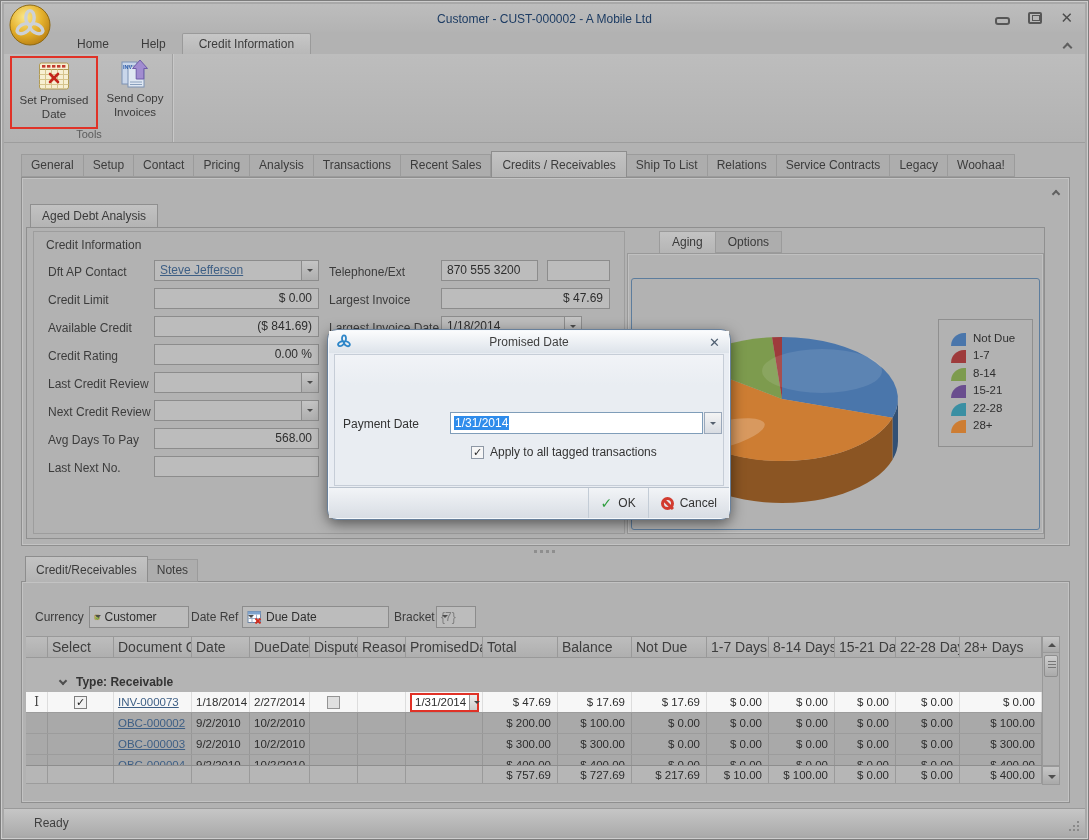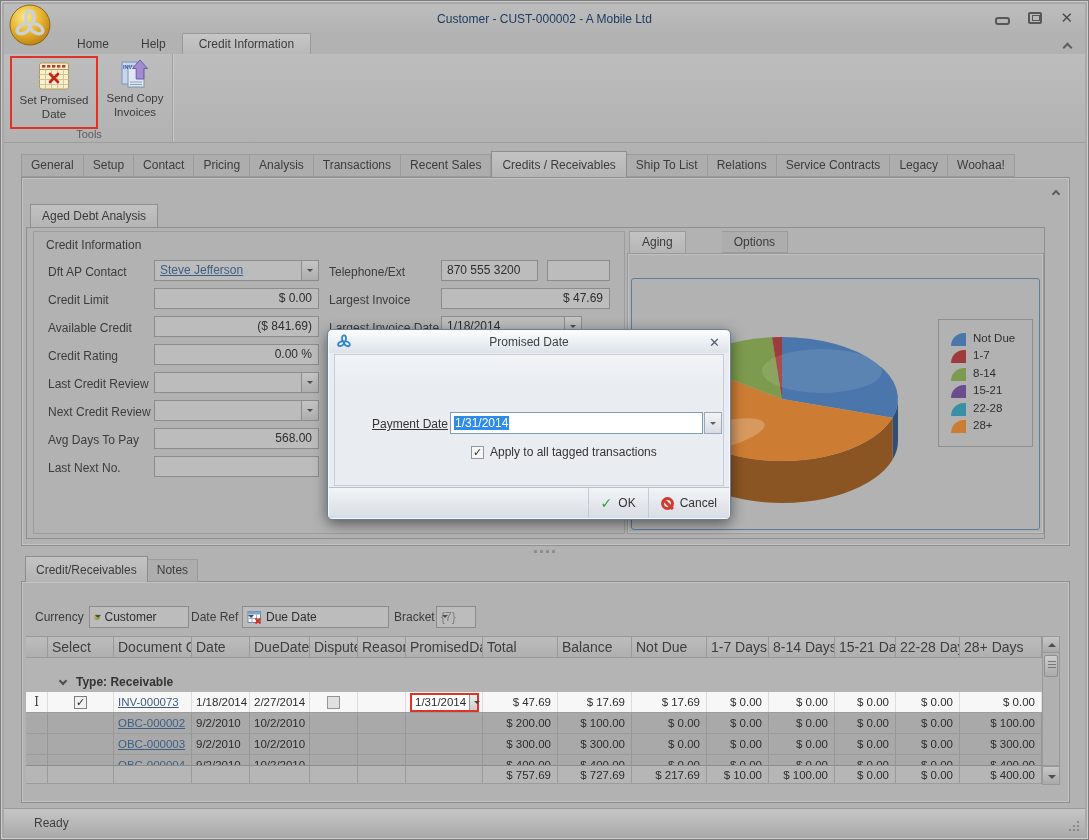--- a/index.html
+++ b/index.html
@@ -49,21 +49,21 @@
   .groupbox-title { position:absolute; left:12px; top:6px; color:#3c3c3c; }
   .frow-label { position:absolute; color:#3c3c3c; }
   .fbox { position:absolute; height:21px; background:#bcbcbc; border:1px solid #8c8c8c; line-height:19px; padding:0 5px; color:#2e2e2e; }
   .fbox.money { text-align:right; }
   .combo { padding-right:20px; }
   .combo .arr { position:absolute; right:0; top:0; bottom:0; width:17px; border-left:1px solid #8c8c8c; background:linear-gradient(#c5c5c5,#aeaeae); }
   .arr::after { content:''; position:absolute; left:5px; top:8px; width:0; height:0; border:3.5px solid transparent; border-top-color:#4c4c4c; }
   .link { color:#3e5f85; text-decoration:underline; cursor:pointer; }
 
   
-  .aging-tabs { position:absolute; left:602px; top:3px; display:flex;gap:36px; }
+  .aging-tabs { position:absolute; left:632px; top:3px; display:flex; }
   .atab { padding:3px 12px; border:1px solid #9b9b9b; border-left:none; background:#adadad; }
   .atab.active { border-left:1px solid #9b9b9b; background:linear-gradient(#c3c3c3,#b5b5b5); border-bottom:none; padding-bottom:4px; }
   .chart-outer { position:absolute; left:600px; top:25px; width:417px; height:281px; border:1px solid #999; box-shadow:inset 0 0 0 1px #c0c0c0; }
   .chart-panel { position:absolute; left:3px; top:24px; width:409px; height:252px; border:1px solid #5d7d9d; border-radius:3px; }
   .pie-svg { position:absolute; left:2px; top:2px; }
   .legend { position:absolute; right:6px; top:40px; width:95px; height:128px; border:1px solid #8f8f8f; padding:8px 0 0 12px; background:#b2b2b2; }
   .leg-item { display:flex; align-items:flex-end; gap:7px; height:17.5px; }
   .swatch { width:15px; height:13px; border-radius:14px 0 0 0; }
   .leg-label { font-size:11.5px; color:#2f2f2f; line-height:15px; }
 
@@ -116,28 +116,28 @@
   .sdown::after { content:''; position:absolute; left:5px; top:8px; border:4px solid transparent; border-top-color:#4e4e4e; }
 
   
   .statusbar { position:absolute; left:3px; right:3px; bottom:3px; height:28px; background:linear-gradient(#c6c6c6,#ababab); border-top:1px solid #9a9a9a; }
   .status-text { position:absolute; left:30px; top:7px; color:#3f3f3f; }
   .grip { position:absolute; right:6px; bottom:5px; width:2px; height:2px; background:#898989;
           box-shadow:-4px 0 #898989,-8px 0 #898989,0 -4px #898989,-4px -4px #898989,0 -8px #898989; }
 
   
   .dialog { position:absolute; left:326px; top:328px; width:404px; height:191px; z-index:50;
-            background:#e9edf3; border:1px solid #68809b; border-radius:5px;
+            background:#e9edf3; border:1px solid #68809b; border-radius:10px;
             box-shadow:0 4px 14px rgba(0,0,0,0.5), inset 0 0 0 1px #f6f9fc; }
   .dlg-title { position:absolute; left:1px; right:1px; top:1px; height:22px; background:linear-gradient(#fbfcfd,#dde3ea); display:flex; align-items:center; }
   .dlg-title-text { position:absolute; left:0; right:0; text-align:center; color:#3f3f3f; }
   .dlg-logo { margin-left:7px; z-index:2; }
   .dlg-close { position:absolute; right:9px; top:4px; font-size:13px; font-weight:bold; color:#4e5e70; }
   .dlg-body { position:absolute; left:6px; right:6px; top:24px; bottom:33px; border:1px solid #c6cdd7; background:linear-gradient(#f1f3f7, #e9edf2 30px); }
-  .dlg-label { position:absolute; left:37px; top:62px; color:#333;text-decoration:underline; }
+  .dlg-label { position:absolute; left:8px; top:62px; color:#333; }
   .dlg-input { position:absolute; left:115px; top:57px; width:253px; height:22px; background:#fff; border:1px solid #7f9db9; line-height:20px; padding:0 3px; }
   .sel-text { background:#2f8ceb; color:#fff; padding:0 1px; }
   .dlg-input-arr { position:absolute; left:369px; top:57px; width:18px; height:22px; background:linear-gradient(#f4f4f4,#d8dce2); border:1px solid #9aa8ba; }
   .dlg-input-arr::after { content:''; position:absolute; left:5px; top:9px; border:3.5px solid transparent; border-top-color:#55606e; }
   .dlg-check-row { position:absolute; left:136px; top:90px; display:flex; align-items:center; gap:6px; color:#333; }
   .dcb { width:13px; height:13px; border:1px solid #8e98a5; background:#f6f6f6; display:inline-flex; align-items:center; justify-content:center; font-size:11px; color:#2b2b2b; }
   .dlg-btnbar { position:absolute; left:1px; right:1px; bottom:1px; height:31px; background:linear-gradient(#f2f4f7,#d8dde4); border-top:1px solid #b9c2cd; display:flex; justify-content:flex-end; align-items:center; }
   .dlg-btn { display:flex; align-items:center; gap:6px; padding:0 12px; height:100%; border-left:1px solid #c3ccd6; color:#333; }
   .ok-check { color:#2f9e3f; font-weight:bold; font-size:14px; }
   .no-circle { width:13px; height:13px; border:3px solid #d23b2f; border-radius:50%; position:relative; display:inline-block; }

